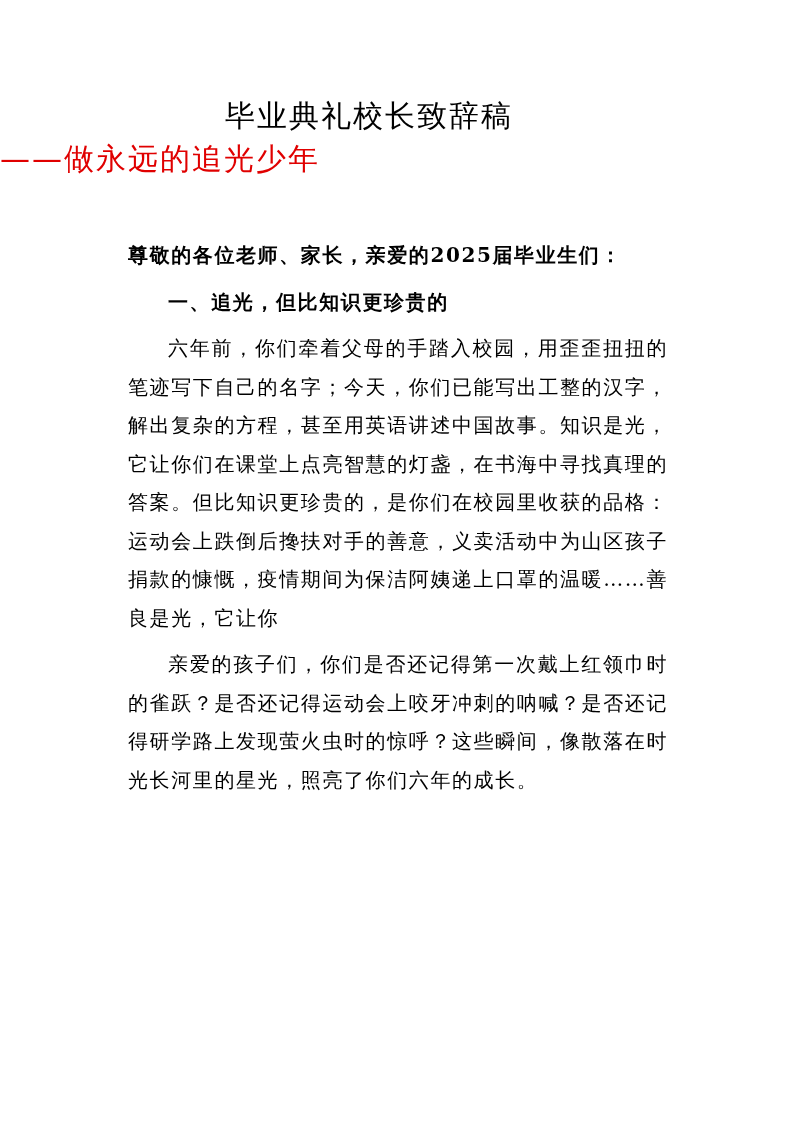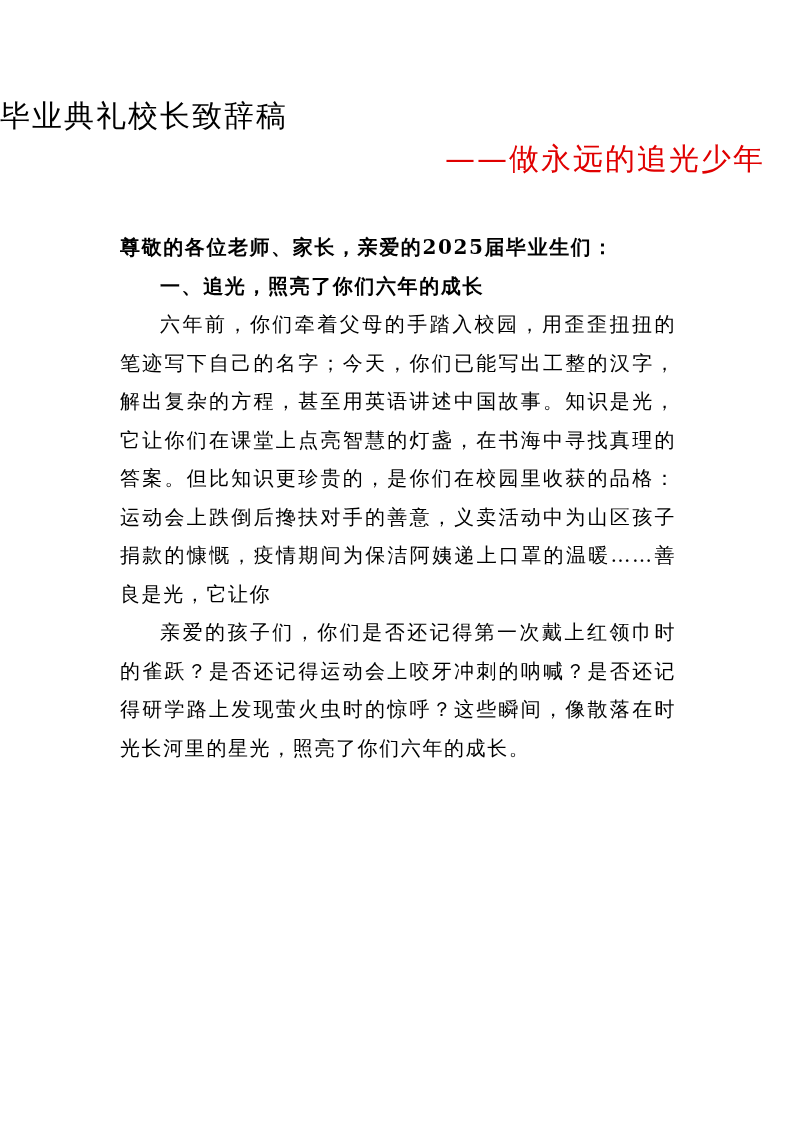--- a/index.html
+++ b/index.html
@@ -1,38 +1,38 @@
 <!DOCTYPE html>
 <html><head>
 <meta charset="utf-8">
 <style>
   html, body { margin: 0; padding: 0; background: #ffffff; }
   body { width: 793px; height: 1122px; position: relative; overflow: hidden;
          font-family: "DejaVu Serif", "Liberation Serif", serif; color: #000; }
   .page { position: absolute; left: 0; top: 0; width: 793px; height: 1122px; }
-  .title { position: absolute; left: 0; width: 738px; text-align: left;
+  .title { position: absolute; left: 0; width: 738px; text-align: center;
            top: 96px; font-size: 30px; line-height: 40px; letter-spacing: 2px;
            font-family: "DejaVu Sans", "Liberation Sans", sans-serif; font-weight: normal; }
-  .subtitle { position: absolute; left: 0; width: 765px; text-align: right;
+  .subtitle { position: absolute; left: 0; width: 765px; text-align: left;
               top: 138px; font-size: 30px; line-height: 42px; letter-spacing: 2px;
               font-family: "DejaVu Sans", "Liberation Sans", sans-serif; }
   .body { position: absolute; left: 120px; top: 228px; width: 556px;
           font-size: 20px; line-height: 38.5px; letter-spacing: 1.6px; text-align: justify; }
-  .p { margin: 0; text-indent: 2em; }
+  .p { margin: 8px; text-indent: 2em; }
   .p.noindent { text-indent: 0; }
   .salutation { font-weight: bold; }
   .heading { font-weight: bold; }
   .u { text-decoration: underline; font-weight: bold; text-underline-offset: 4px; }
 </style>
 </head>
 <body>
 
 <div class="page">
   <div class="title">毕业典礼校长致辞稿</div>
   <div class="subtitle" style="color:#e00000">——做永远的追光少年</div>
 
   <div class="body">
     <p class="p noindent salutation">尊敬的各位老师、家长，亲爱的2025届毕业生们：</p>
-    <p class="p heading">一、追光，照亮了你们六年的成长</p>
+    <p class="p heading">一、追光，但比知识更珍贵的</p>
     <p class="p">六年前，你们牵着父母的手踏入校园，用歪歪扭扭的笔迹写下自己的名字；今天，你们已能写出工整的汉字，解出复杂的方程，甚至用英语讲述中国故事。知识是光，它让你们在课堂上点亮智慧的灯盏，在书海中寻找真理的答案。但比知识更珍贵的，是你们在校园里收获的品格：运动会上跌倒后搀扶对手的善意，义卖活动中为山区孩子捐款的慷慨，疫情期间为保洁阿姨递上口罩的温暖……善良是光，它让你</p>
     <p class="p">亲爱的孩子们，你们是否还记得第一次戴上红领巾时的雀跃？是否还记得运动会上咬牙冲刺的呐喊？是否还记得研学路上发现萤火虫时的惊呼？这些瞬间，像散落在时光长河里的星光，照亮了你们六年的成长。</p>
   </div>
 </div>
 
 </body></html>

